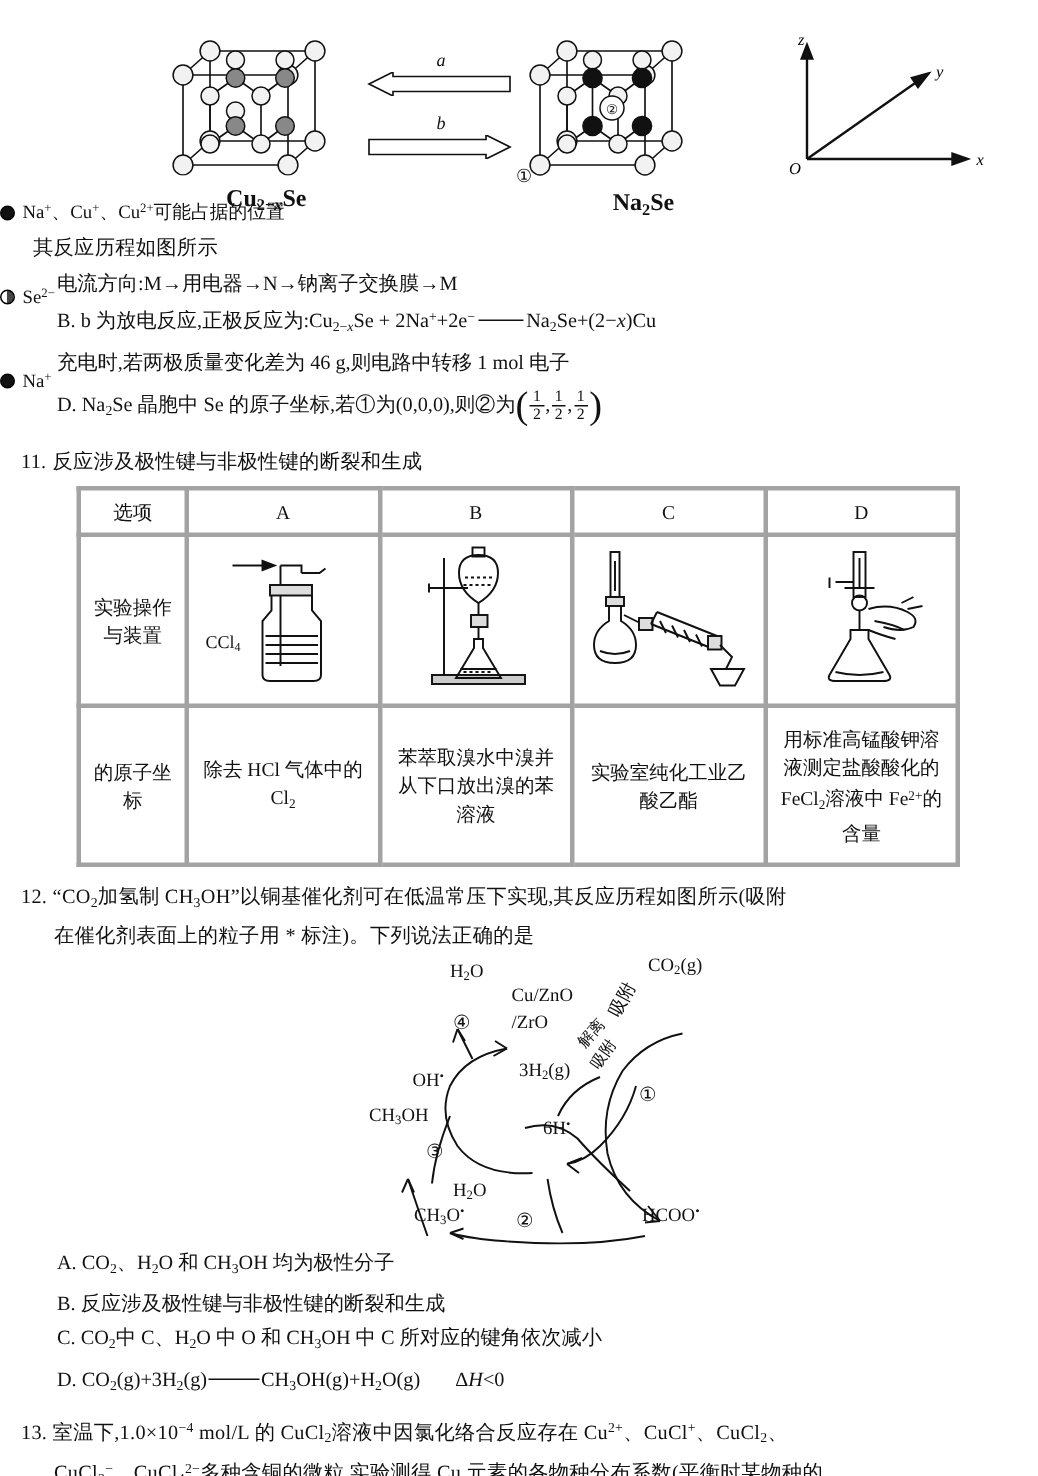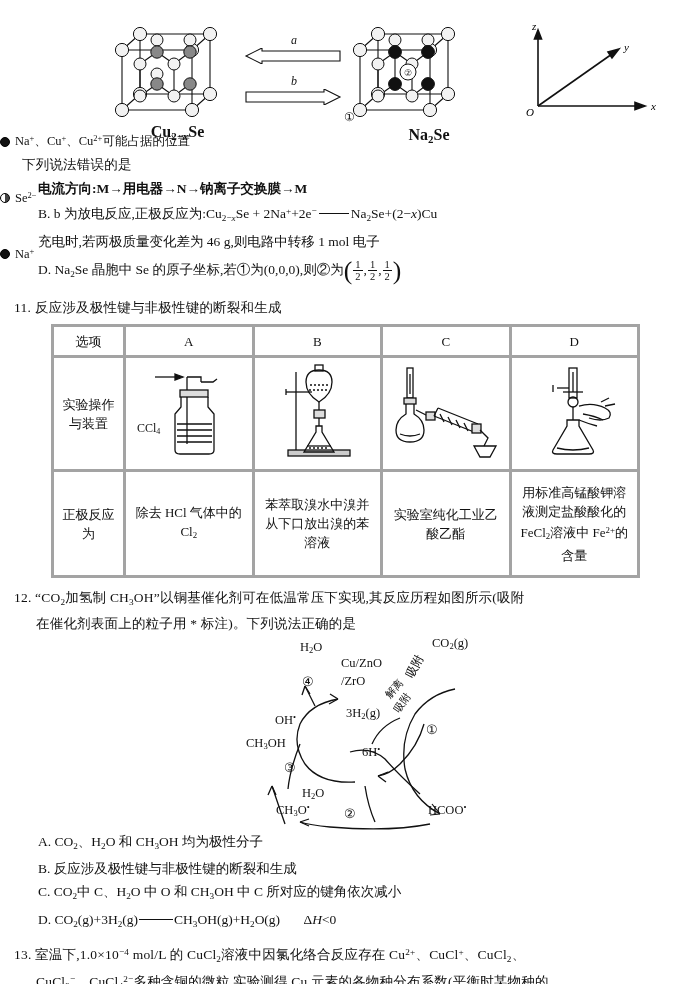--- a/index.html
+++ b/index.html
@@ -277,23 +277,23 @@
         <span>Se<sup>2−</sup></span>
       </span>
       <span class="legend-item">
         <span class="dotblk"></span>
         <span>Na<sup>+</sup></span>
       </span>
     </div>
   </div>
 
   <div style="margin-left:22px; margin-top:2px;">
-    <div class="q-line">下列说法错误的是</div>
-
-    <div class="opt" style="margin-left:16px; margin-top:2px;font-weight:bold;">
+    <div class="q-line">其反应历程如图所示</div>
+
+    <div class="opt" style="margin-left:16px; margin-top:2px;">
       <span>电流方向:M→用电器→N→钠离子交换膜→M</span>
     </div>
 
     <div class="opt" style="margin-left:16px;">
       <span>B.</span>
       <span>b 为放电反应,正极反应为:</span><span>Cu<sub>2−<span class="it">x</span></sub>Se</span>
       <span>+</span>
       <span>2Na<sup>+</sup></span><span>+</span><span>2e<sup>−</sup></span><span class="eqbar"></span><span>Na<sub>2</sub>Se</span><span>+</span><span>(2−<span class="it">x</span>)Cu</span>
     </div>
 
@@ -413,21 +413,21 @@
             <path d="M62 58 Q72 62 80 64"></path>
             <path d="M84 40 L92 36 M88 44 L98 42"></path>
 
             <path d="M50 58 L50 64 L36 88 Q34 92 40 92 L72 92 Q78 92 76 88 L62 64 L62 58 Z"></path>
             <path d="M40 86 Q56 90 72 86"></path>
           </g>
         </svg>
       </td>
     </tr>
     <tr>
-      <td class="rowlabel">正极反应为</td>
+      <td class="rowlabel">的原子坐标</td>
       <td class="purpose">除去 HCl 气体中的 Cl<sub>2</sub></td>
       <td class="purpose">苯萃取溴水中溴并从下口放出溴的苯溶液</td>
       <td class="purpose">实验室纯化工业乙酸乙酯</td>
       <td class="purpose">用标准高锰酸钾溶液测定盐酸酸化的 FeCl<sub>2</sub>溶液中 Fe<sup>2+</sup>的含量</td>
     </tr>
   </tbody>
     </table>
 
   <div style="margin-left:14px; margin-top:9px;">
     <div class="q-line">

